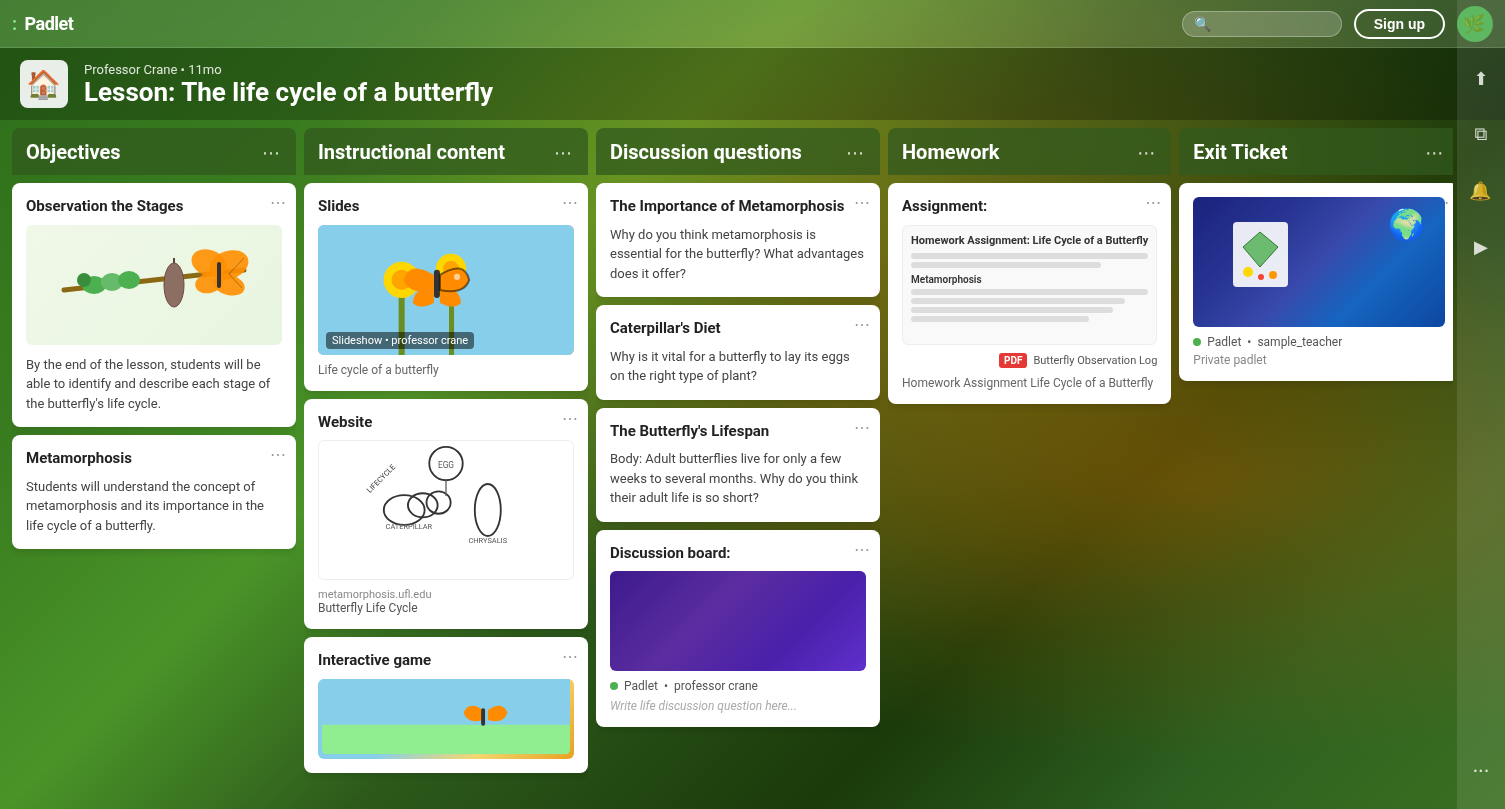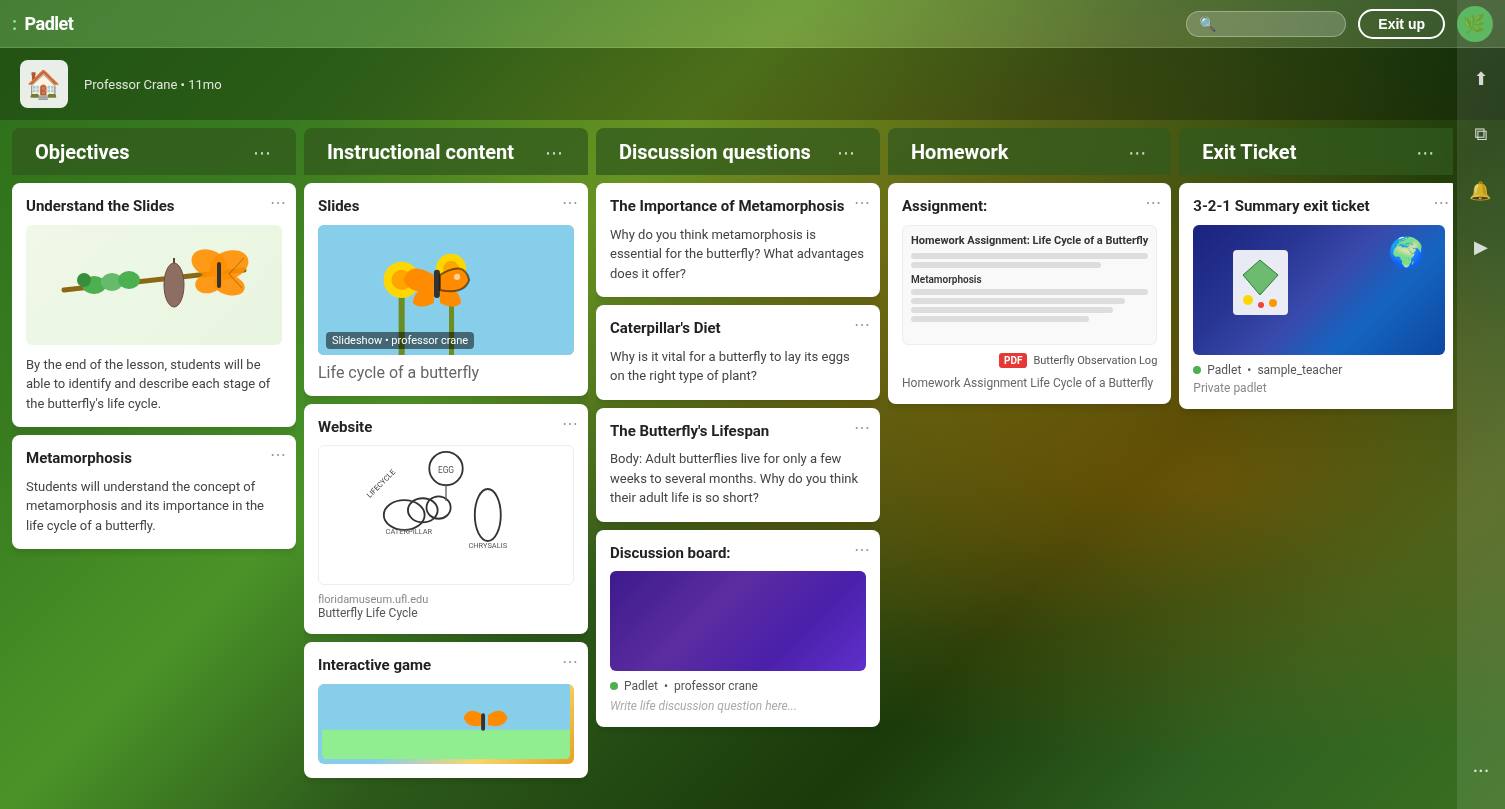--- a/index.html
+++ b/index.html
@@ -176,21 +176,21 @@
       flex-shrink: 0;
       display: flex;
       flex-direction: column;
       gap: 8px;
     }
 
     .column-header {
       background: rgba(50,90,30,0.75);
       backdrop-filter: blur(4px);
       border-radius: 8px 8px 0 0;
-      padding: 12px 23px 10px;
+      padding: 12px 14px 10px;
       display: flex;
       align-items: flex-start;
       justify-content: space-between;
     }
     .column-title {
       color: white;
       font-size: 20px;
       font-weight: 700;
       line-height: 1.2;
     }
@@ -259,21 +259,21 @@
     }
     .slides-badge {
       background: rgba(0,0,0,0.5);
       color: white;
       font-size: 11px;
       padding: 2px 6px;
       border-radius: 4px;
     }
     .slides-subtitle {
       color: #666;
-      font-size: 16px;
+      font-size: 12px;
       margin-top: 5px;
     }
 
     
     .website-img {
       width: 100%;
       height: 140px;
       background: white;
       border: 1px solid #eee;
       border-radius: 6px;
@@ -427,37 +427,38 @@
 <nav class="navbar">
   <div class="navbar-brand">
     <span style="color:#90ee90;">:</span>
       <span>Padlet</span>
   </div>
   <div class="navbar-center"></div>
   <div class="navbar-right">
     <div class="search-bar">
       <span>🔍</span>
     </div>
-    <button class="signup-btn">Exit up</button>
+    <button class="signup-btn">Sign up</button>
     <div class="avatar-circle">
       <span>🌿</span>
     </div>
   </div>
 </nav>
 
 <header class="page-header">
   <div class="header-icon">
     <span>🏠</span>
   </div>
   <div class="header-text">
     <div class="header-meta">
       <span>Professor Crane</span>
       <span> • </span>
       <span>11mo</span>
     </div>
+    <div class="header-title">Lesson: The life cycle of a butterfly</div>
   </div>
 </header>
 
 <aside class="right-sidebar">
   <div class="sidebar-icon">⬆</div>
   <div class="sidebar-icon">⧉</div>
   <div class="sidebar-icon">🔔</div>
   <div class="sidebar-icon">▶</div>
   <div class="sidebar-dots sidebar-icon">···</div>
 </aside>
@@ -466,21 +467,21 @@
 
   <div class="column">
     <div class="column-header">
       <div class="column-title">Objectives</div>
       <span class="col-menu">⋯</span>
     </div>
     <div class="column-cards">
 
       <div class="card">
         <span class="card-menu">⋯</span>
-        <div class="card-title">Understand the Slides</div>
+        <div class="card-title">Observation the Stages</div>
         <div class="butterfly-stages-img">
           <svg width="220" height="110" viewBox="0 0 220 110">
 
             <line x1="20" y1="60" x2="200" y2="40" stroke="#8B6914" stroke-width="5" stroke-linecap="round"></line>
 
             <ellipse cx="50" cy="55" rx="12" ry="9" fill="#4CAF50"></ellipse>
             <ellipse cx="68" cy="52" rx="11" ry="9" fill="#66BB6A"></ellipse>
             <ellipse cx="85" cy="50" rx="11" ry="9" fill="#4CAF50"></ellipse>
             <circle cx="40" cy="50" r="7" fill="#388E3C"></circle>
 
@@ -562,21 +563,21 @@
             <ellipse cx="92" cy="62" rx="13" ry="12" fill="none" stroke="#333" stroke-width="2"></ellipse>
             <text x="60" y="90" text-anchor="middle" font-size="8" fill="#555">CATERPILLAR</text>
 
             <ellipse cx="145" cy="70" rx="14" ry="28" fill="none" stroke="#333" stroke-width="2"></ellipse>
             <text x="145" y="106" text-anchor="middle" font-size="8" fill="#555">CHRYSALIS</text>
 
             <path d="M100 38 L100 55" stroke="#666" stroke-width="1.5" marker-end="url(#arrow)"></path>
             <text x="18" y="52" font-size="8" fill="#333" transform="rotate(-45 18 52)">LIFECYCLE</text>
           </svg>
         </div>
-        <div class="website-url">floridamuseum.ufl.edu</div>
+        <div class="website-url">metamorphosis.ufl.edu</div>
         <div class="website-link-title">Butterfly Life Cycle</div>
       </div>
 
       <div class="card">
         <span class="card-menu">⋯</span>
         <div class="card-title">Interactive game</div>
         <div class="game-img">
           <svg width="254" height="80" viewBox="0 0 254 80" style="border-radius:6px;">
             <rect width="254" height="80" fill="#87CEEB"></rect>
             <rect x="0" y="50" width="254" height="30" fill="#90EE90"></rect>
@@ -661,21 +662,20 @@
 
   <div class="column">
     <div class="column-header">
       <div class="column-title">Exit Ticket</div>
       <span class="col-menu">⋯</span>
     </div>
     <div class="column-cards">
 
       <div class="card">
         <span class="card-menu">⋯</span>
-        <div class="card-title">3-2-1 Summary exit ticket</div>
         <div class="exit-img">
           <div class="exit-img-deco">🌍</div>
 
           <svg width="80" height="80" viewBox="0 0 80 80" style="position:absolute;left:30px;top:20px;">
             <rect x="10" y="5" width="55" height="65" rx="4" fill="white" opacity="0.9"></rect>
 
             <polygon points="37,15 55,30 37,50 20,30" fill="#4CAF50" opacity="0.8"></polygon>
             <polygon points="37,15 55,30 37,50 20,30" fill="none" stroke="#2E7D32" stroke-width="1"></polygon>
 
             <circle cx="25" cy="55" r="5" fill="#FFD700"></circle>

